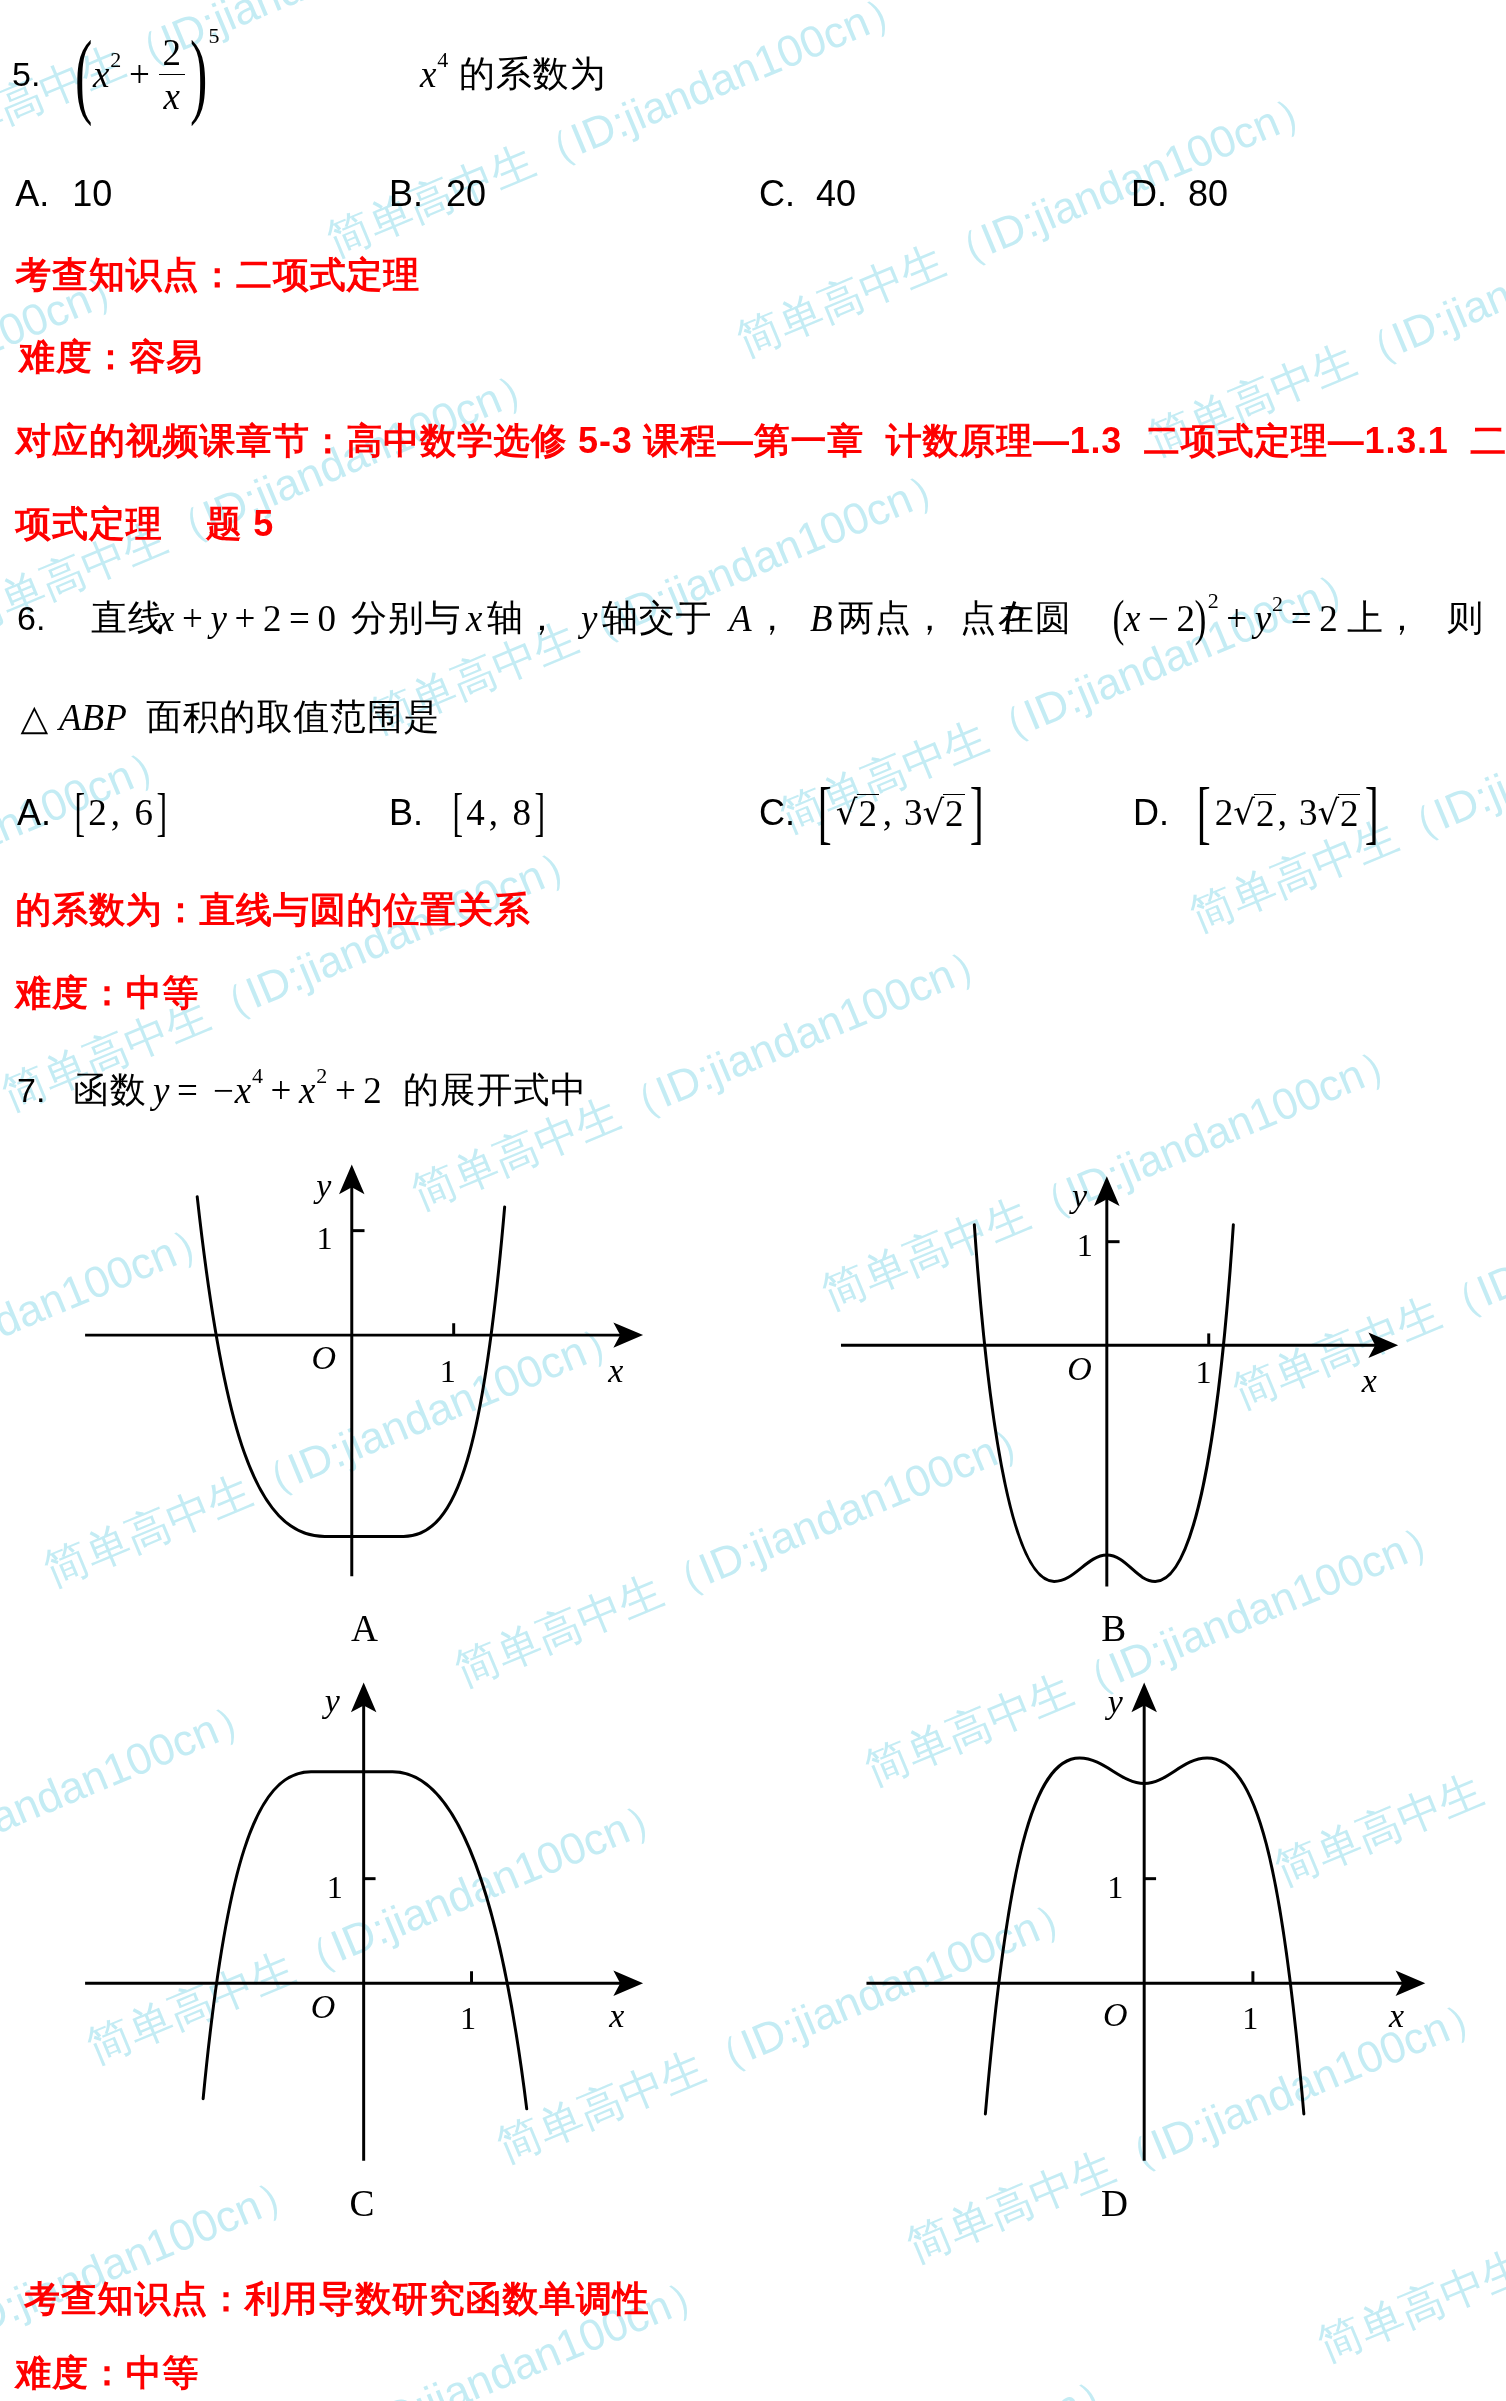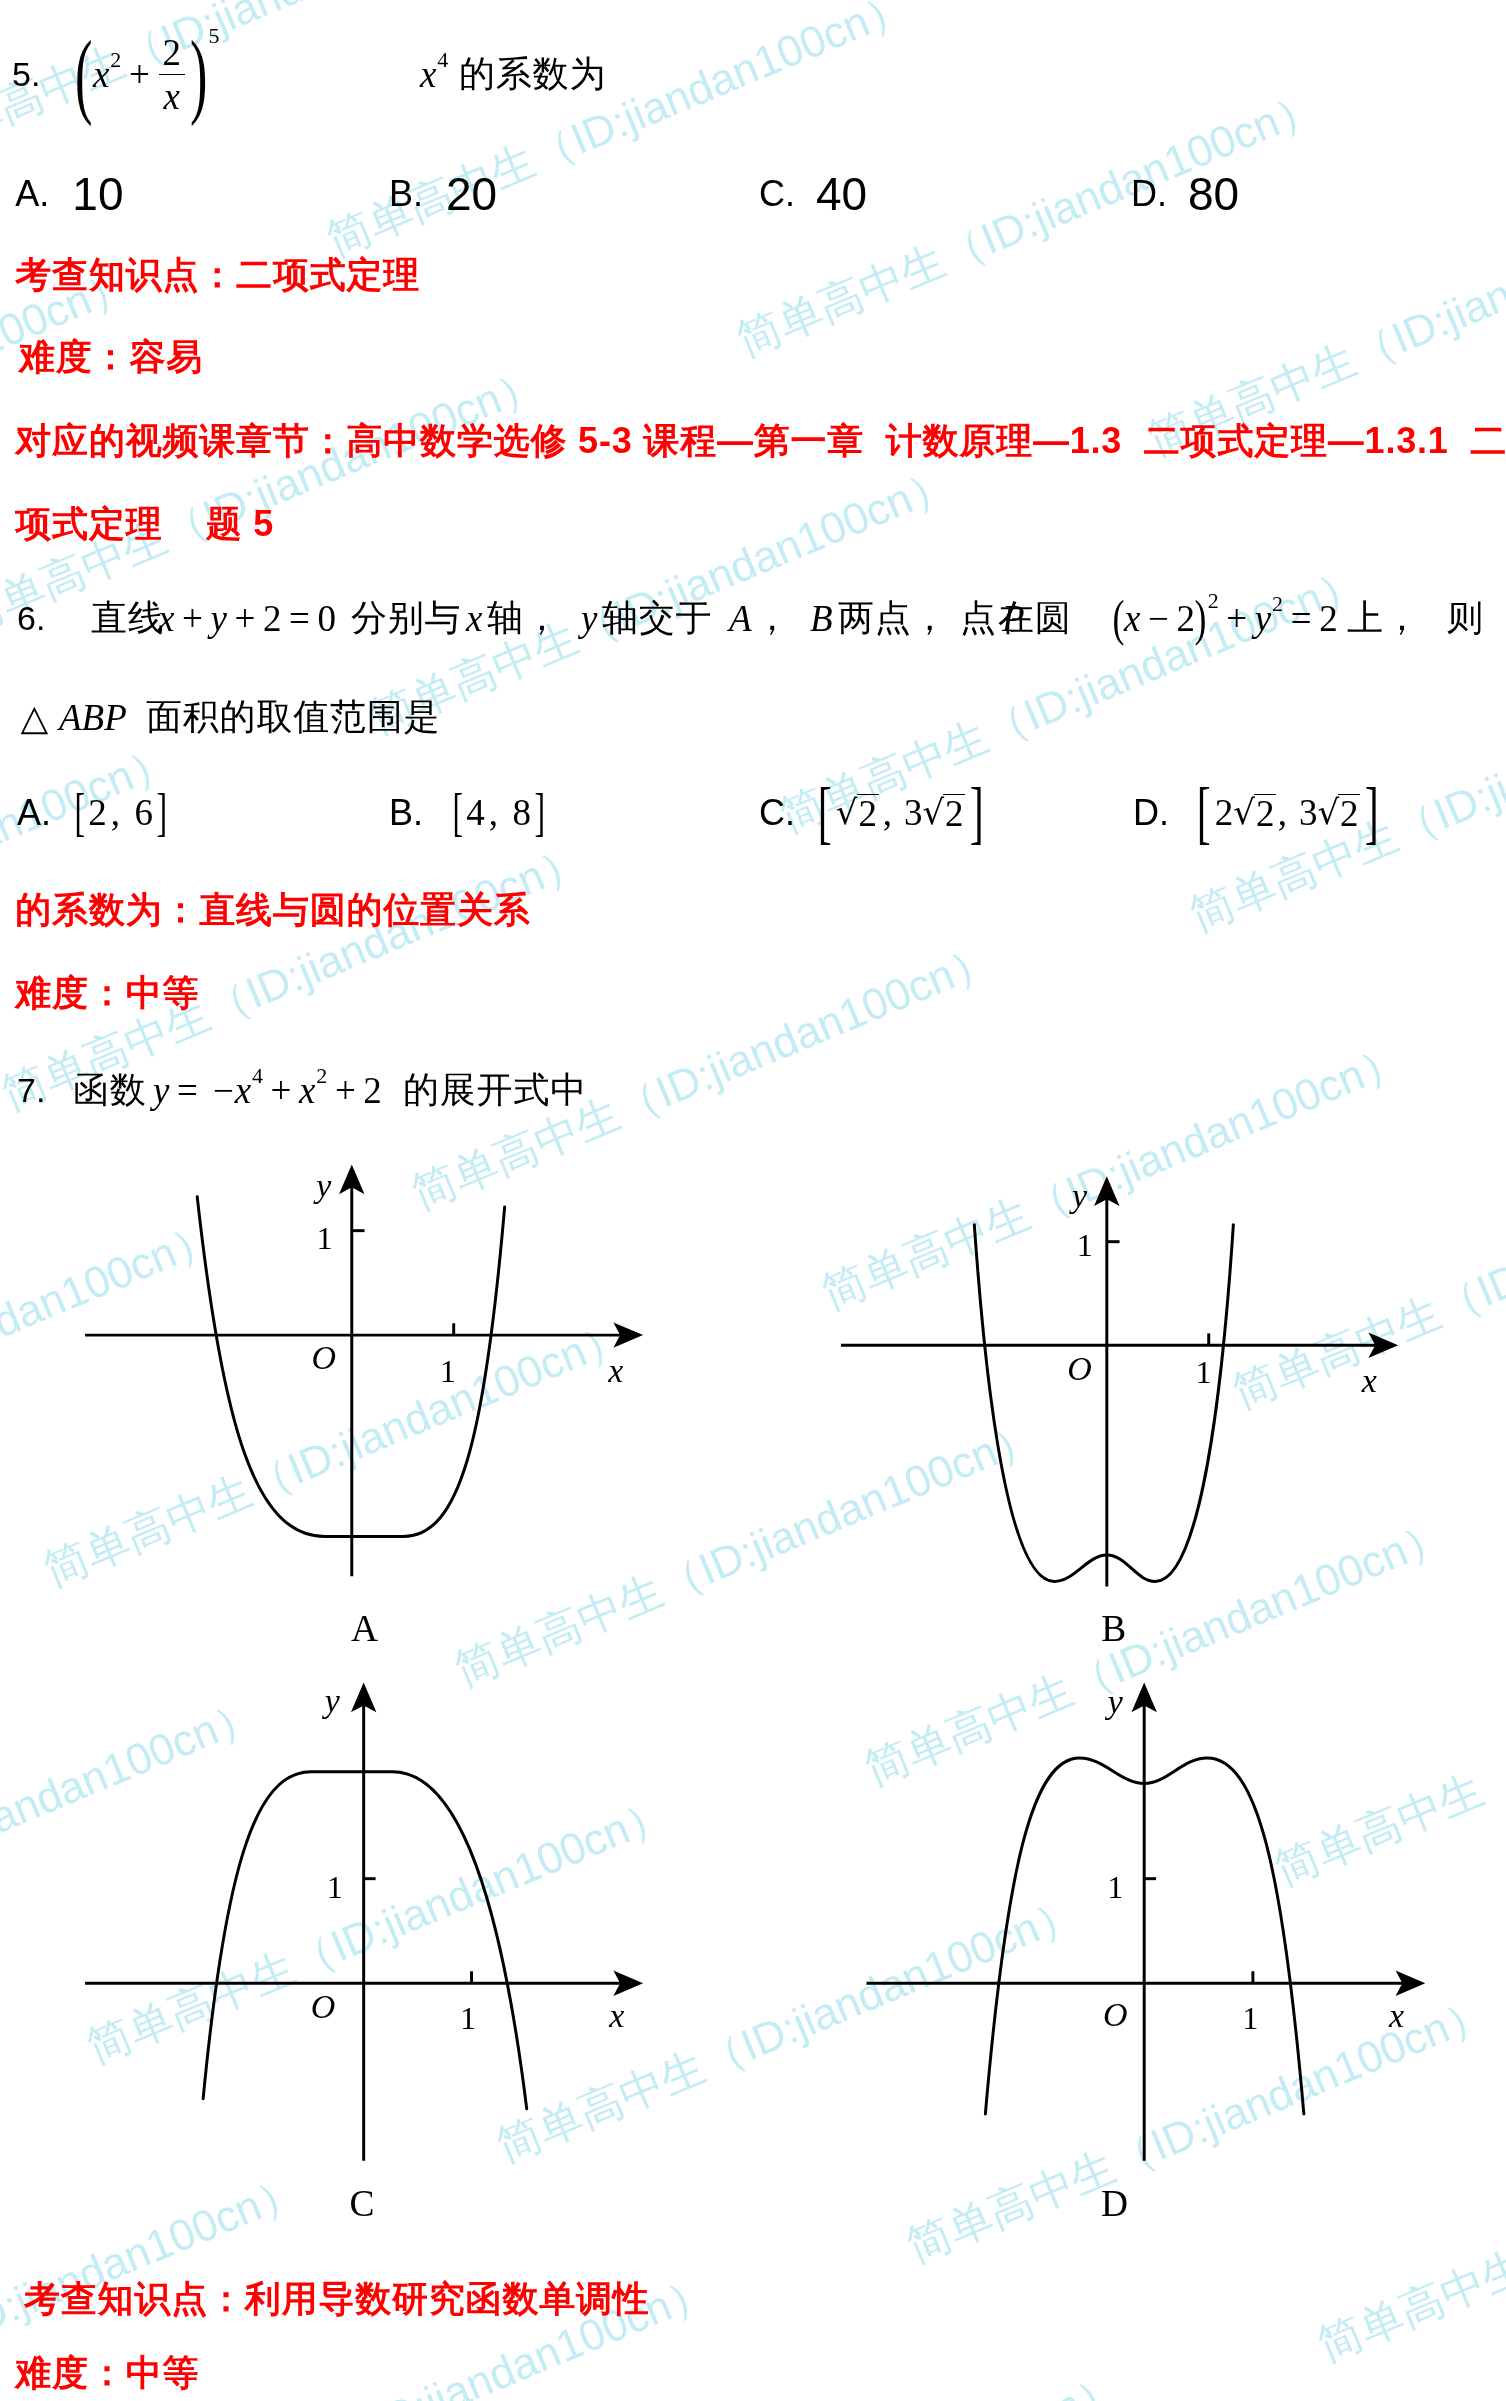--- a/index.html
+++ b/index.html
@@ -16,21 +16,21 @@
 .mo.unary{margin-right:0.8px;}
 .sup{font-family:"Liberation Serif",serif;font-size:22px;position:relative;top:-14.4px;margin-left:0.8px;}
 .bigparen{display:inline-block;font-family:"Liberation Serif",serif;font-size:95px;line-height:1;transform:scaleX(.55);margin:0 -6.8px;}
 .midparen{display:inline-block;font-family:"Liberation Serif",serif;font-size:51px;line-height:1;transform:scaleX(.7);margin:0 -2.5px;}
 .frac{display:flex;flex-direction:column;align-items:center;margin:0 5.1px 0 1.7px;}
 .frac .mn,.frac .mi{line-height:39px;}
 .frac-bar{width:25.5px;height:1.7px;background:#000;margin:1.7px 0;}
 .red{font-family:"Liberation Sans",sans-serif;font-weight:bold;font-size:36px;color:#ff0000;letter-spacing:0.8px;white-space:pre;}
 .opt-label{font-family:"Liberation Sans",sans-serif;font-size:36px;}
 .opt-label.w{width:57px;}
-.opt-value{font-family:"Liberation Sans",sans-serif;font-size:46px;}
+.opt-value{font-family:"Liberation Sans",sans-serif;font-size:36px;}
 .brk{display:inline-block;font-family:"Liberation Serif",serif;font-size:53px;line-height:1;transform:scaleX(.6);margin:0 -2.5px;}
 .brk.tall{font-size:70px;}
 .inner{margin:0 2.5px;}
 .sep{font-family:"Liberation Serif",serif;font-size:37px;margin:0 12px 0 1.7px;}
 .rad{display:inline-flex;align-items:flex-end;}
 .rad-sign{font-family:"DejaVu Serif",serif;font-size:34px;line-height:39px;}
 .rad-arg{font-family:"Liberation Serif",serif;font-size:37px;line-height:37px;border-top:1.7px solid #000;padding:0 1.7px;margin-left:-0.8px;}
 .tri{font-family:"DejaVu Sans",sans-serif;font-size:36px;}
 #graphs{position:absolute;left:0;top:0;z-index:2;}
 #graphs .axis{stroke:#000;stroke-width:3.5;fill:none;}

